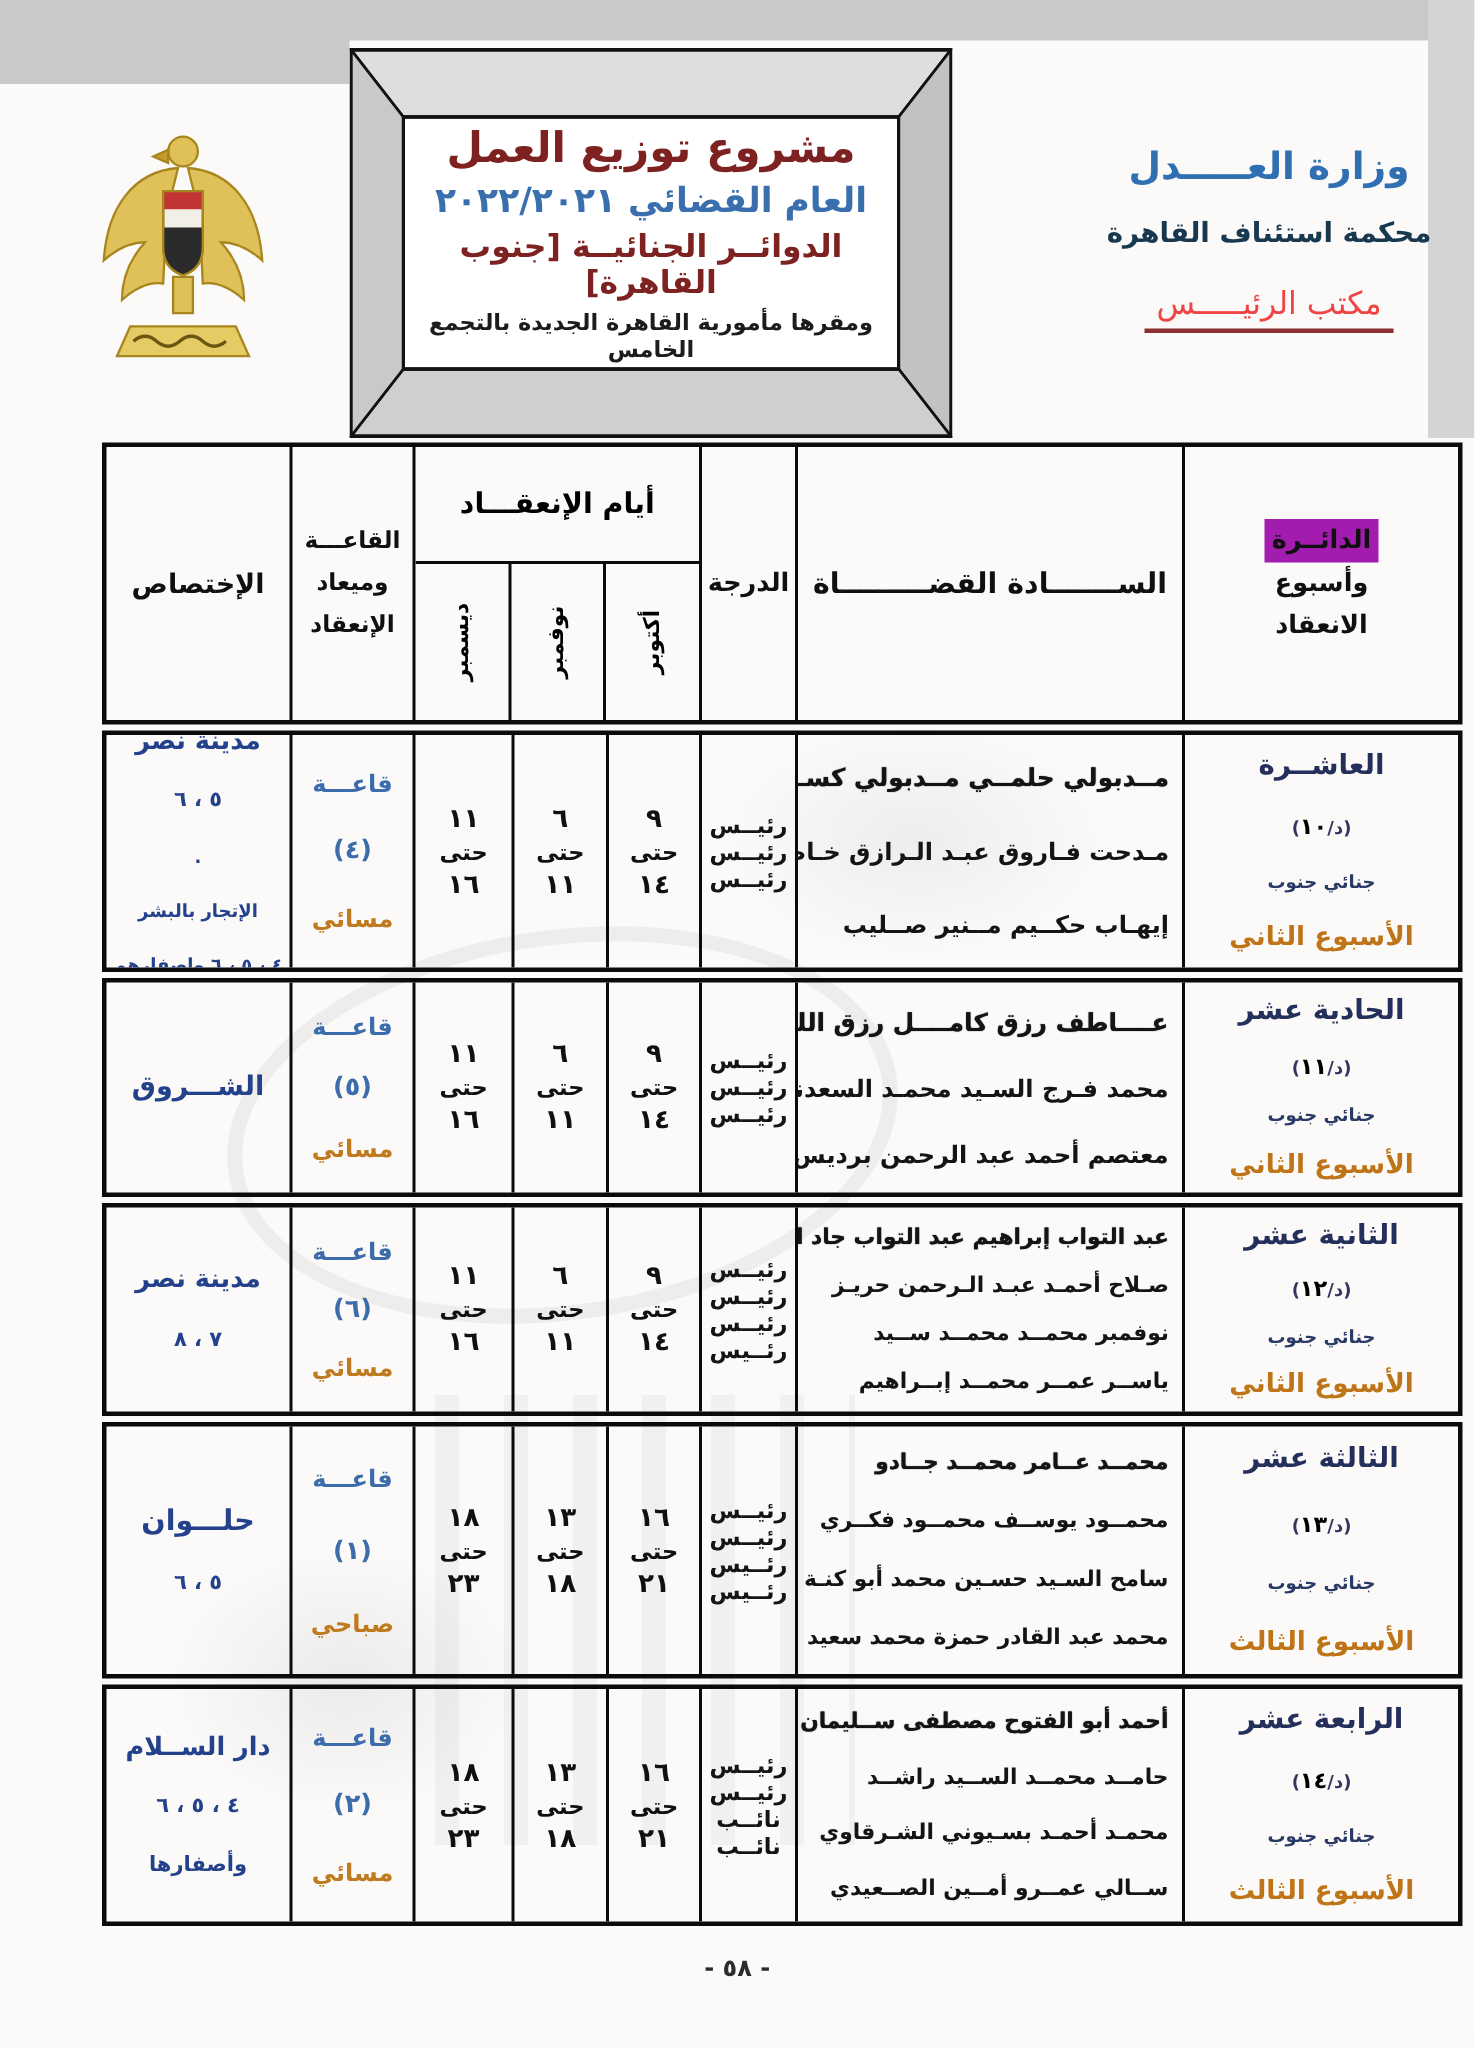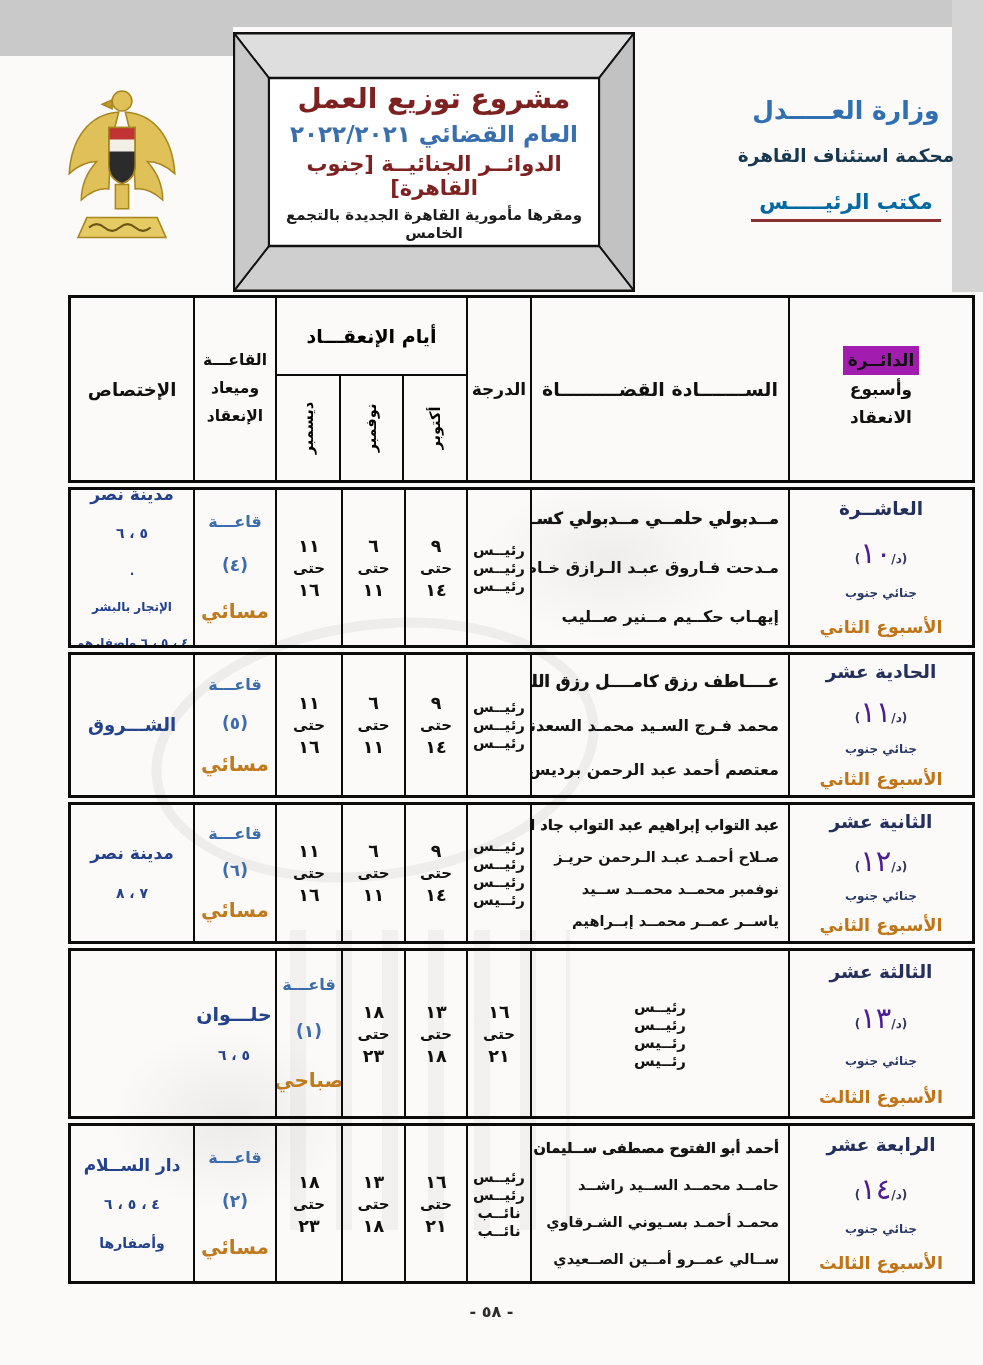--- a/index.html
+++ b/index.html
@@ -17,21 +17,21 @@
   .titlebox svg.frame{position:absolute;left:0;top:0;width:100%;height:100%;}
   .title-text{position:absolute;left:46px;right:46px;top:50px;bottom:50px;
         display:flex;flex-direction:column;justify-content:space-between;align-items:center;text-align:center;}
   .t1{color:#7d2121;font-size:28px;font-weight:bold;}
   .t2{color:#3a6fae;font-size:23px;font-weight:bold;}
   .t3{color:#7d2121;font-size:21px;font-weight:bold;}
   .t4{color:#1c1c1c;font-size:15px;font-weight:bold;}
   .letterhead{position:absolute;left:716px;top:96px;width:260px;text-align:center;}
   .ministry{color:#2f6fb2;font-size:25px;font-weight:bold;}
   .court{color:#17384f;font-size:18.5px;font-weight:bold;margin-top:20px;}
-  .office{display:inline-block;color:#0369a1;font-size:21px;font-weight:bold;margin-top:24px;
+  .office{display:inline-block;color:#ef4444;font-size:21px;font-weight:normal;margin-top:24px;
         border-bottom:3px solid #8a3030;padding:0 8px 5px;}
 
   
   .wm{position:absolute;z-index:1;}
   .wm-ring{left:150px;top:620px;width:430px;height:240px;border:10px solid rgba(125,125,125,.10);
         border-radius:50%;transform:rotate(-8deg);}
   .wm-bars{left:290px;top:930px;width:280px;height:300px;
         background:repeating-linear-gradient(90deg,rgba(125,125,125,.08) 0 16px,transparent 16px 46px);}
   .wm-blob{left:110px;top:1030px;width:240px;height:180px;
         background:radial-gradient(ellipse,rgba(125,125,125,.12),transparent 70%);}
@@ -61,37 +61,37 @@
   .month{flex:1;border-left:2.5px solid #0b0b0b;display:flex;align-items:center;justify-content:center;}
   .month:last-child{border-left:none;}
   .month span{transform:rotate(-90deg);white-space:nowrap;font-weight:bold;font-size:14.5px;}
   .hc-hall{font-size:15.5px;line-height:1.8;}
   .hc-juris{font-size:18px;}
 
   
   .c-circuit{justify-content:space-around;padding:0 2px;}
   .circ-name{color:#242f5c;font-weight:bold;font-size:18.5px;}
   .circ-code{font-weight:bold;color:#33355e;}
-  .code-num{color:#4c1d95;font-size:29px;font-weight:normal;}
+  .code-num{color:#000000;font-size:15px;font-weight:bold;}
   .code-side{font-size:12px;font-weight:bold;color:#33355e;}
   .circ-type{color:#2a3a66;font-size:12px;font-weight:bold;}
   .circ-week{color:#bf7417;font-size:17.5px;font-weight:bold;}
   .c-judges{justify-content:space-around;align-items:stretch;padding:4px 9px;}
   .jname{text-align:right;font-weight:bold;font-size:16px;color:#141414;white-space:nowrap;}
   .jname.lead{font-size:16.5px;text-shadow:0 0 .7px #141414;}
   .dense .jname{font-size:14.5px;}
   .c-rank{justify-content:center;padding:4px 0;}
   .rank{font-weight:bold;font-size:15px;color:#141414;}
   .c-day{gap:3px;}
   .d-num{font-weight:bold;font-size:17.5px;color:#101010;}
   .d-until{font-weight:bold;font-size:15px;color:#101010;}
   .c-hall{justify-content:space-around;padding:10px 0;}
   .hall-label{color:#3c6cab;font-weight:bold;font-size:16px;}
   .hall-num{color:#3c6cab;font-weight:bold;font-size:17px;}
-  .hall-period{color:#c07a1e;font-weight:bold;font-size:20px;}
+  .hall-period{color:#c07a1e;font-weight:bold;font-size:16px;}
   .c-juris{gap:23px;padding:4px 2px;}
   .j-line{color:#24418c;font-weight:bold;font-size:17px;text-align:center;line-height:1.1;}
   .j-mid{font-size:14px;}
   .j-small{font-size:12px;}
 
   .pagenum{position:absolute;left:0;right:0;top:1302px;text-align:center;font-weight:bold;
         font-size:16px;color:#2c2c2c;letter-spacing:3px;direction:rtl;}
 </style>
 </head>
 <body>
@@ -313,20 +313,26 @@
       </div>
     </div>
 
     <div class="block h165">
       <div class="cell c-circuit">
         <div class="circ-name">الثالثة عشر</div>
         <div class="circ-code"><span class="code-side">(د/</span><span class="code-num">١٣</span><span class="code-side">)</span></div>
         <div class="circ-type">جنائي جنوب</div>
         <div class="circ-week">الأسبوع الثالث</div>
       </div>
+      <div class="cell c-judges dense">
+        <div class="jname lead">محمــد عــامر محمــد جــادو</div>
+        <div class="jname">محمــود يوســف محمــود فكــري</div>
+        <div class="jname">سامح السـيد حسـين محمد أبو كنـة</div>
+        <div class="jname">محمد عبد القادر حمزة محمد سعيد</div>
+      </div>
       <div class="cell c-rank">
         <div class="rank">رئيــس</div>
         <div class="rank">رئيــس</div>
         <div class="rank">رئــيس</div>
         <div class="rank">رئــيس</div>
       </div>
       <div class="cell c-day">
         <div class="d-num">١٦</div>
         <div class="d-until">حتى</div>
         <div class="d-num">٢١</div>

